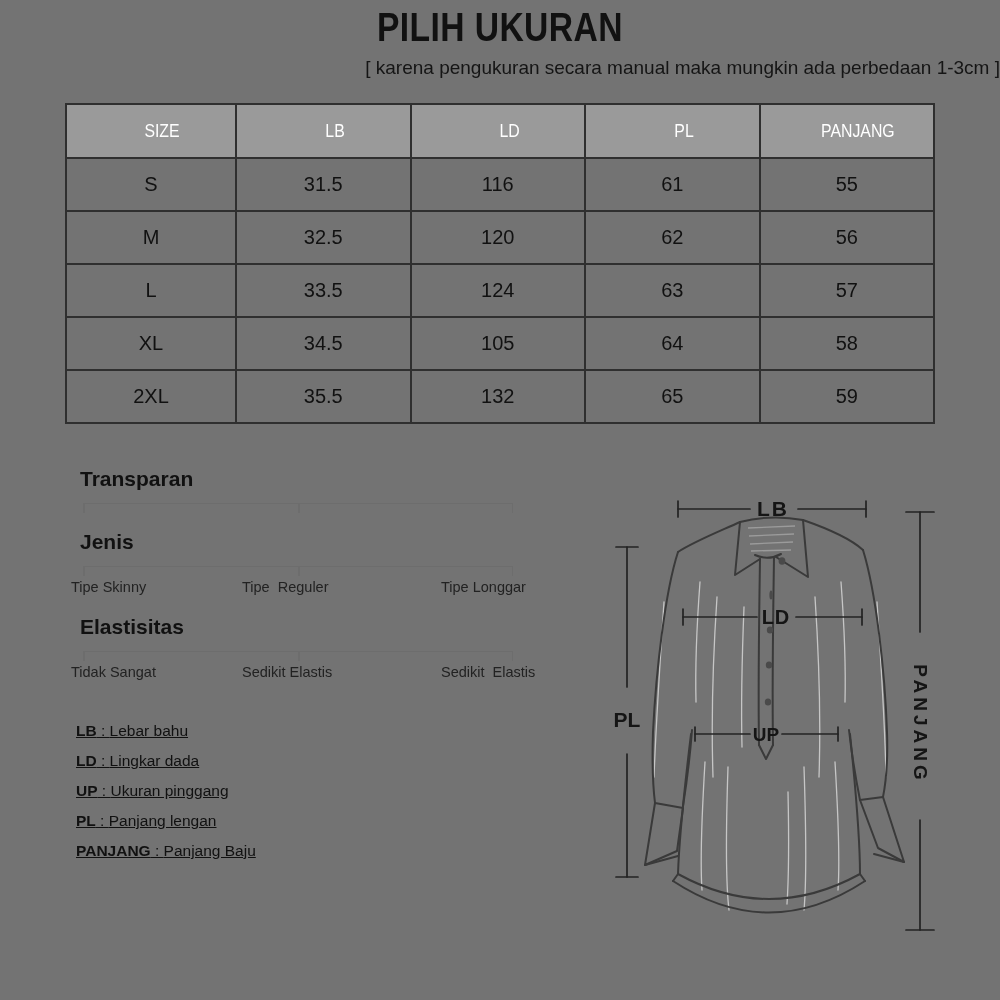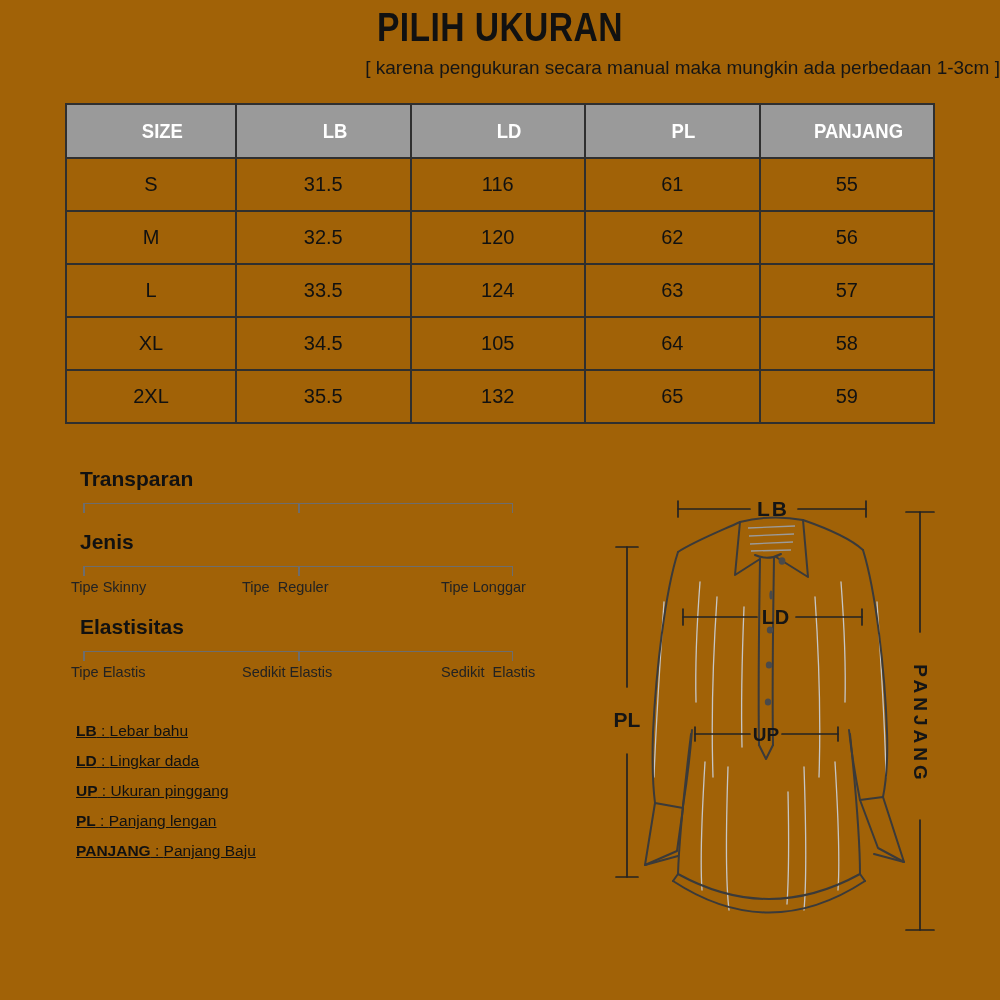--- a/index.html
+++ b/index.html
@@ -1,29 +1,29 @@
 <!DOCTYPE html>
 <html><head>
 <meta charset="utf-8">
 <style>
   html,body{margin:0;padding:0;background:#fff;}
-  .page{position:relative;width:1000px;height:1000px;background:#a16207;overflow:hidden;
+  .page{position:relative;width:1000px;height:1000px;background:#737373;overflow:hidden;
         font-family:"Liberation Sans","DejaVu Sans",sans-serif;color:#1a1a1a;}
   .condense{display:inline-block;transform:scaleX(0.82);transform-origin:center;}
   .hcond{display:inline-block;transform:scaleX(0.88);transform-origin:center;}
 
   .title{position:absolute;top:4px;left:0;width:1000px;text-align:center;
          font-size:41px;font-weight:bold;letter-spacing:0.5px;color:#111;}
   .subtitle{position:absolute;top:57px;left:0;width:1000px;text-align:right;
             font-size:19px;color:#151515;}
 
   table.size-table{position:absolute;left:65px;top:103px;width:870px;
                    border-collapse:collapse;table-layout:fixed;}
   .size-table th,.size-table td{border:2px solid #2f2f2f;text-align:center;vertical-align:middle;}
-  .size-table th{height:50px;background:#9a9a9a;color:#ffffff;font-size:21px;font-weight:bold;padding-left:24px;}
+  .size-table th{height:50px;background:#9a9a9a;color:#ffffff;font-size:18px;font-weight:normal;padding-left:24px;}
   .size-table td{height:49px;font-size:20px;font-weight:normal;color:#111;}
   .col-size{width:170px;}
 
   .scales{position:absolute;left:65px;top:467px;width:540px;}
   .scale-group{margin-bottom:16px;}
   .scale-title{font-size:21px;font-weight:bold;color:#111;margin:0 0 12px 15px;}
   .scale-line{position:relative;height:10px;margin-left:18px;width:430px;
               border-top:1.5px solid #6d6d6d;}
   .scale-line .tick{position:absolute;top:0;width:1.5px;height:9px;background:#6d6d6d;}
   .tick.t0{left:0;}
@@ -136,21 +136,21 @@
     </div>
 
     <div class="scale-group">
       <div class="scale-title">Elastisitas</div>
       <div class="scale-line">
         <span class="tick t0"></span>
         <span class="tick t1"></span>
         <span class="tick t2"></span>
       </div>
       <div class="scale-labels">
-        <span class="sl1">Tipe Elastis</span>
+        <span class="sl1">Tidak Sangat</span>
         <span class="sl2">Sedikit Elastis</span>
         <span class="sl3">Sedikit  Elastis</span>
       </div>
     </div>
 
   </div>
 
   <div class="legend">
     <div class="legend-item"><span class="abbr">LB</span><span class="sep"> : </span><span class="desc">Lebar bahu</span></div>
     <div class="legend-item"><span class="abbr">LD</span><span class="sep"> : </span><span class="desc">Lingkar dada</span></div>

